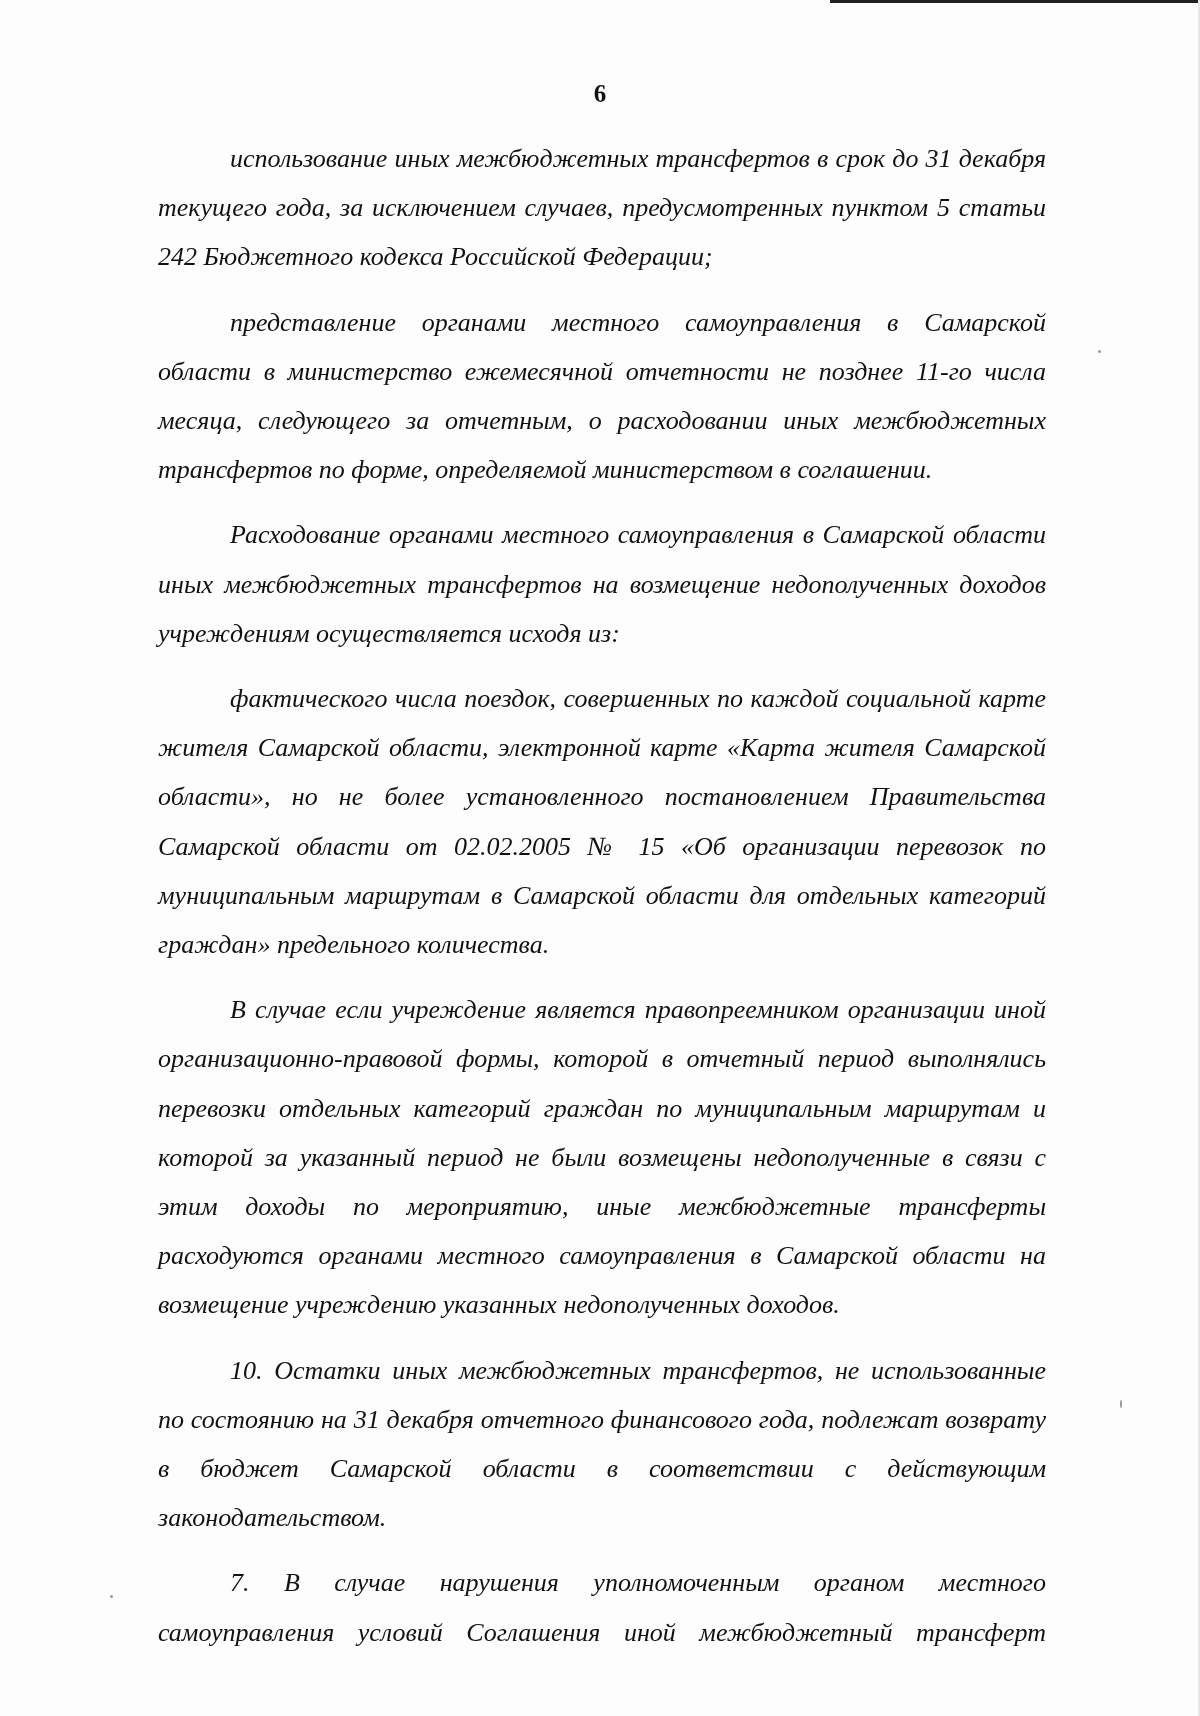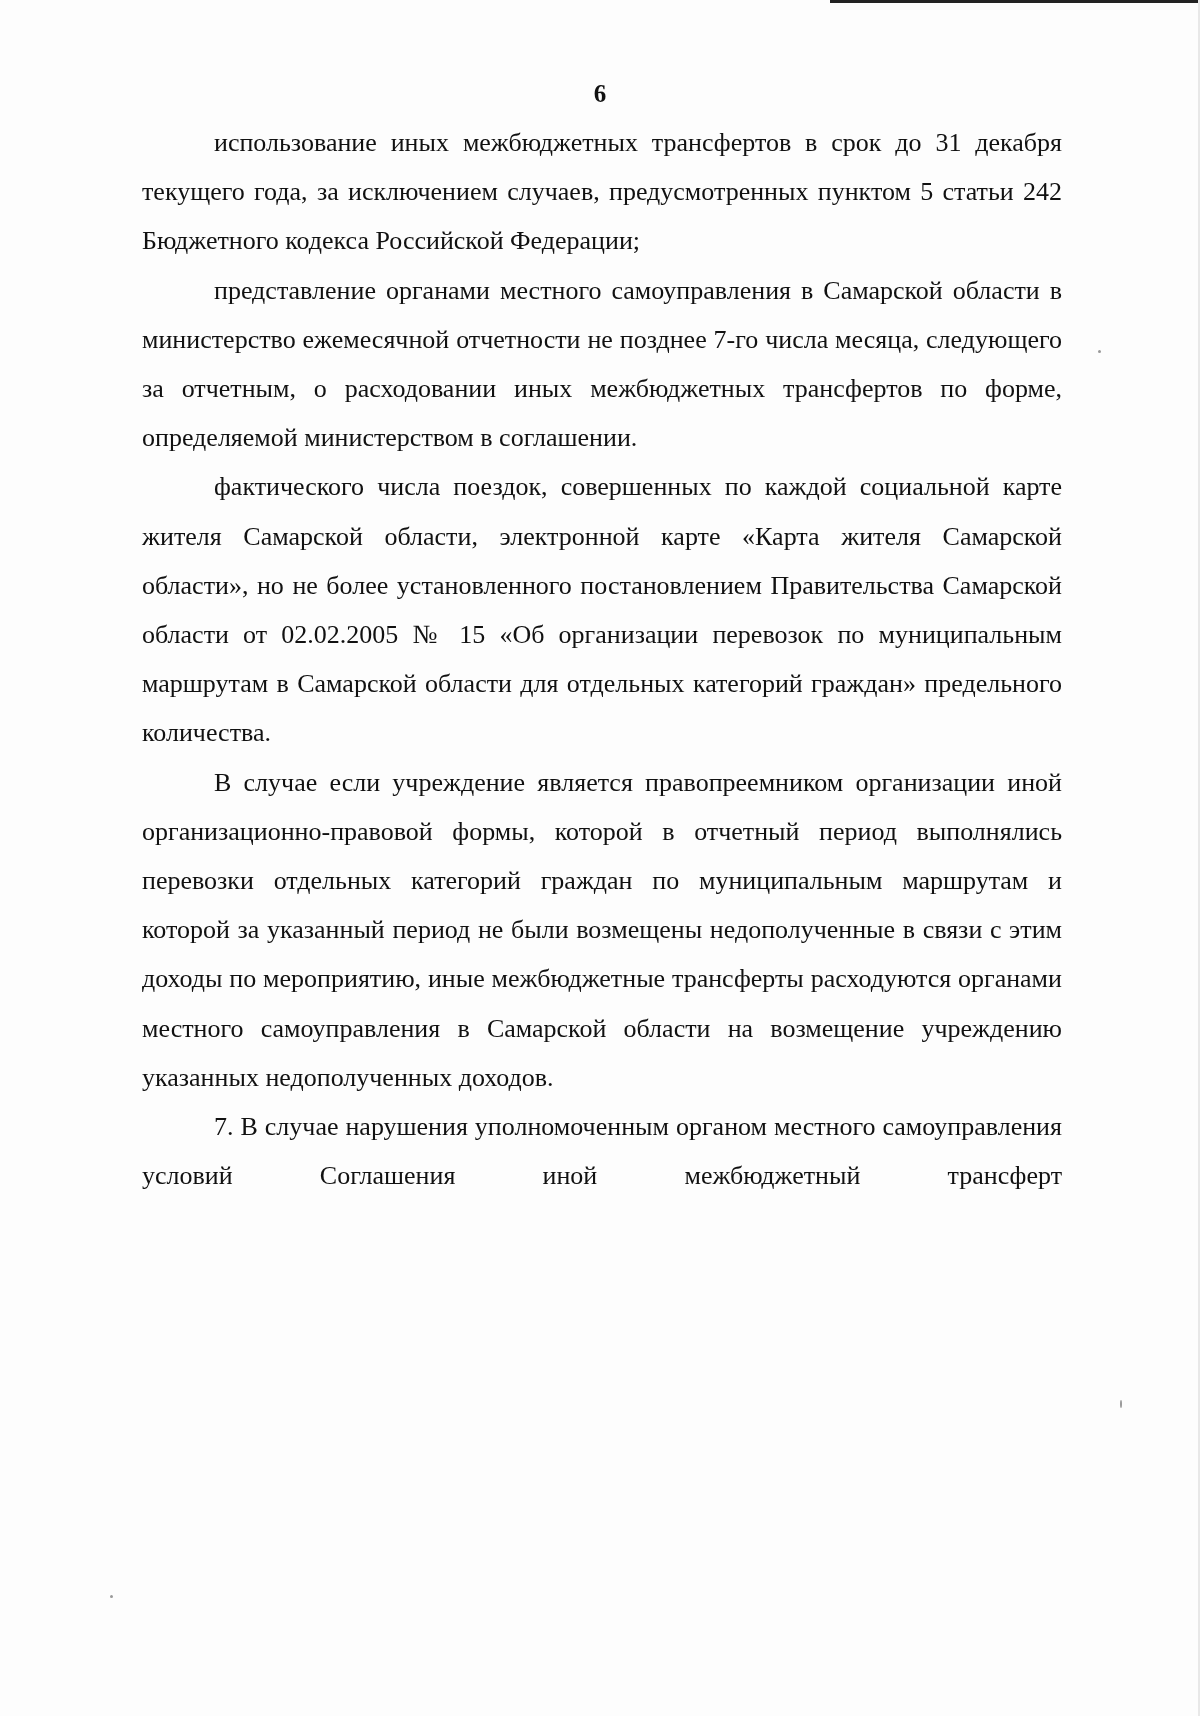--- a/index.html
+++ b/index.html
@@ -11,21 +11,21 @@
     color: #111;
   }
   .page-number {
     position: absolute; top: 80px; left: 0; width: 1200px; text-align: center;
     font-size: 25px; font-weight: bold;
   }
   .body-text {
     position: absolute; left: 142px; width: 920px; top: 118px;
     font-size: 26px; line-height: 49.2px;
   }
-  .para { text-align: justify; text-align-last: left; margin: 0; }
+  .para { text-align: justify; text-align-last: left; margin: 16px; font-style: italic; }
   .para.indent { text-indent: 72px; }
   .para.last-justify { text-align-last: justify; }
   .scan-edge-top {
     position: absolute; top: 0; left: 830px; width: 370px; height: 3px; background: #222;
   }
   .scan-edge-right {
     position: absolute; top: 0; right: 0; width: 2px; height: 1716px; background: #e8e8e8;
   }
   .speck { position: absolute; background: #999; border-radius: 50%; }
 </style>
@@ -36,18 +36,20 @@
   <div class="scan-edge-top"></div>
   <div class="scan-edge-right"></div>
   <div class="speck" style="left:1098px;top:350px;width:3px;height:3px;"></div>
   <div class="speck" style="left:110px;top:1595px;width:3px;height:3px;"></div>
   <div class="speck" style="left:1120px;top:1400px;width:2px;height:8px;"></div>
 
   <div class="page-number">6</div>
 
   <div class="body-text">
     <p class="para indent">использование иных межбюджетных трансфертов в срок до 31 декабря текущего года, за исключением случаев, предусмотренных пунктом 5 статьи 242 Бюджетного кодекса Российской Федерации;</p>
-    <p class="para indent">представление органами местного самоуправления в Самарской области в министерство ежемесячной отчетности не позднее 7-го числа месяца, следующего за отчетным, о расходовании иных межбюджетных трансфертов по форме, определяемой министерством в соглашении.</p>
+    <p class="para indent">представление органами местного самоуправления в Самарской области в министерство ежемесячной отчетности не позднее 11-го числа месяца, следующего за отчетным, о расходовании иных межбюджетных трансфертов по форме, определяемой министерством в соглашении.</p>
+    <p class="para indent">Расходование органами местного самоуправления в Самарской области иных межбюджетных трансфертов на возмещение недополученных доходов учреждениям осуществляется исходя из:</p>
     <p class="para indent">фактического числа поездок, совершенных по каждой социальной карте жителя Самарской области, электронной карте «Карта жителя Самарской области», но не более установленного постановлением Правительства Самарской области от 02.02.2005 № 15 «Об организации перевозок по муниципальным маршрутам в Самарской области для отдельных категорий граждан» предельного количества.</p>
     <p class="para indent">В случае если учреждение является правопреемником организации иной организационно-правовой формы, которой в отчетный период выполнялись перевозки отдельных категорий граждан по муниципальным маршрутам и которой за указанный период не были возмещены недополученные в связи с этим доходы по мероприятию, иные межбюджетные трансферты расходуются органами местного самоуправления в Самарской области на возмещение учреждению указанных недополученных доходов.</p>
+    <p class="para indent">10. Остатки иных межбюджетных трансфертов, не использованные по состоянию на 31 декабря отчетного финансового года, подлежат возврату в бюджет Самарской области в соответствии с действующим законодательством.</p>
     <p class="para indent last-justify">7. В случае нарушения уполномоченным органом местного самоуправления условий Соглашения иной межбюджетный трансферт</p>
   </div>
 </div>
 
 </body></html>

